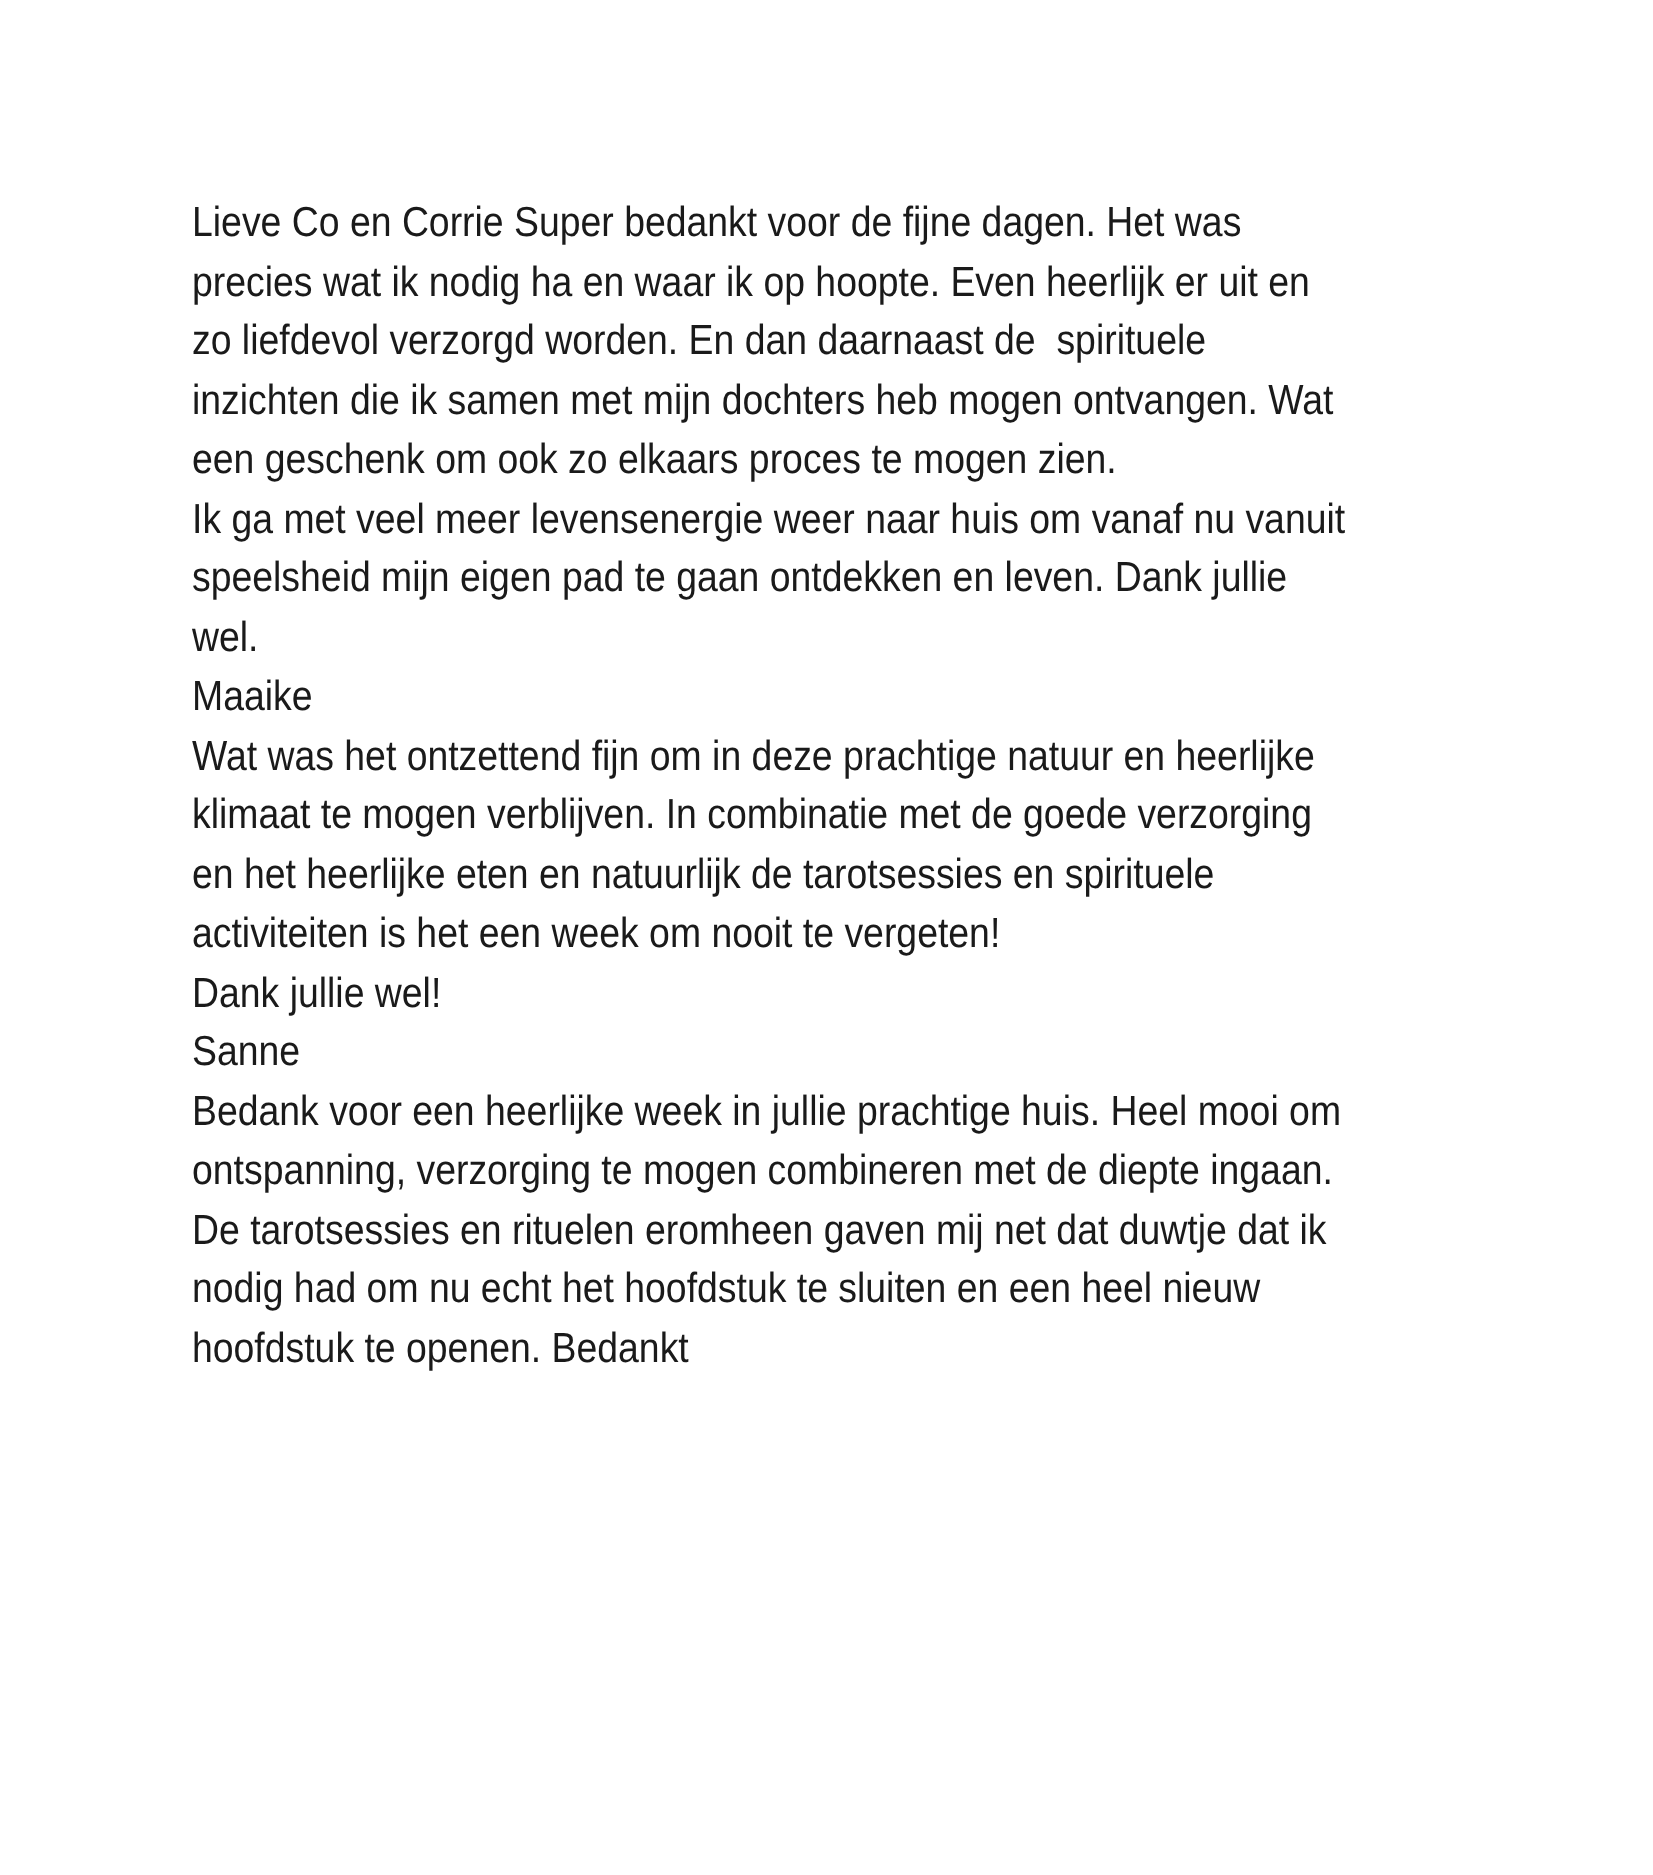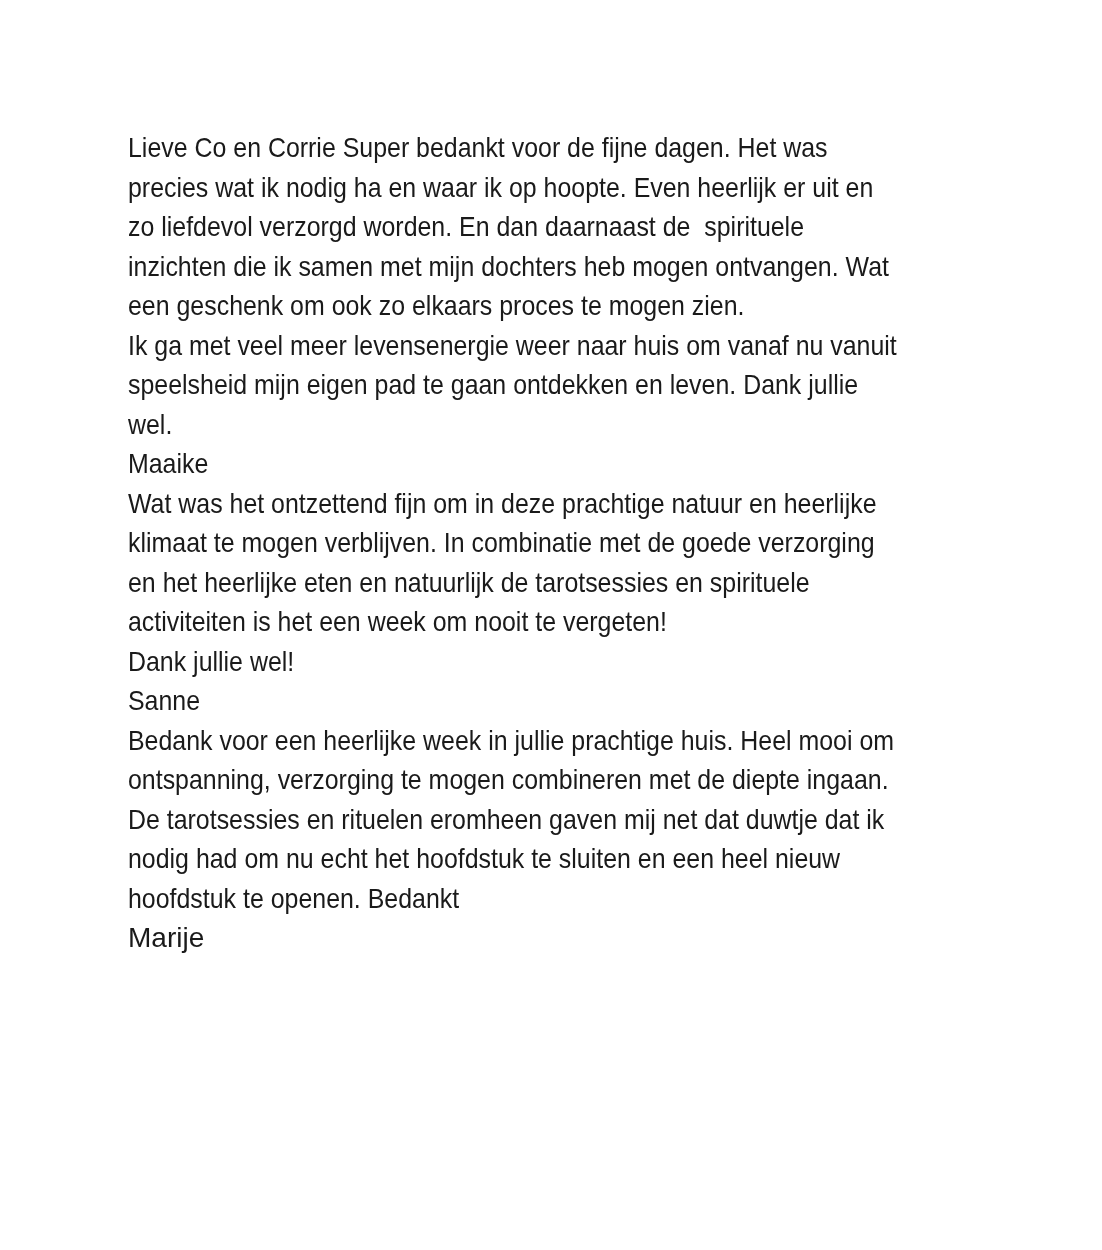--- a/index.html
+++ b/index.html
@@ -65,16 +65,15 @@
 Dank jullie wel!</p>
     <p class="condensed author-sanne">Sanne</p>
   </section>
 
   <section>
     <p class="condensed p4">Bedank voor een heerlijke week in jullie prachtige huis. Heel mooi om
 ontspanning, verzorging te mogen combineren met de diepte ingaan.
 De tarotsessies en rituelen eromheen gaven mij net dat duwtje dat ik
 nodig had om nu echt het hoofdstuk te sluiten en een heel nieuw
 hoofdstuk te openen. Bedankt</p>
-    <p class="author-marije">Marije</p>
   </section>
 
 </div>
 
 </body></html>

